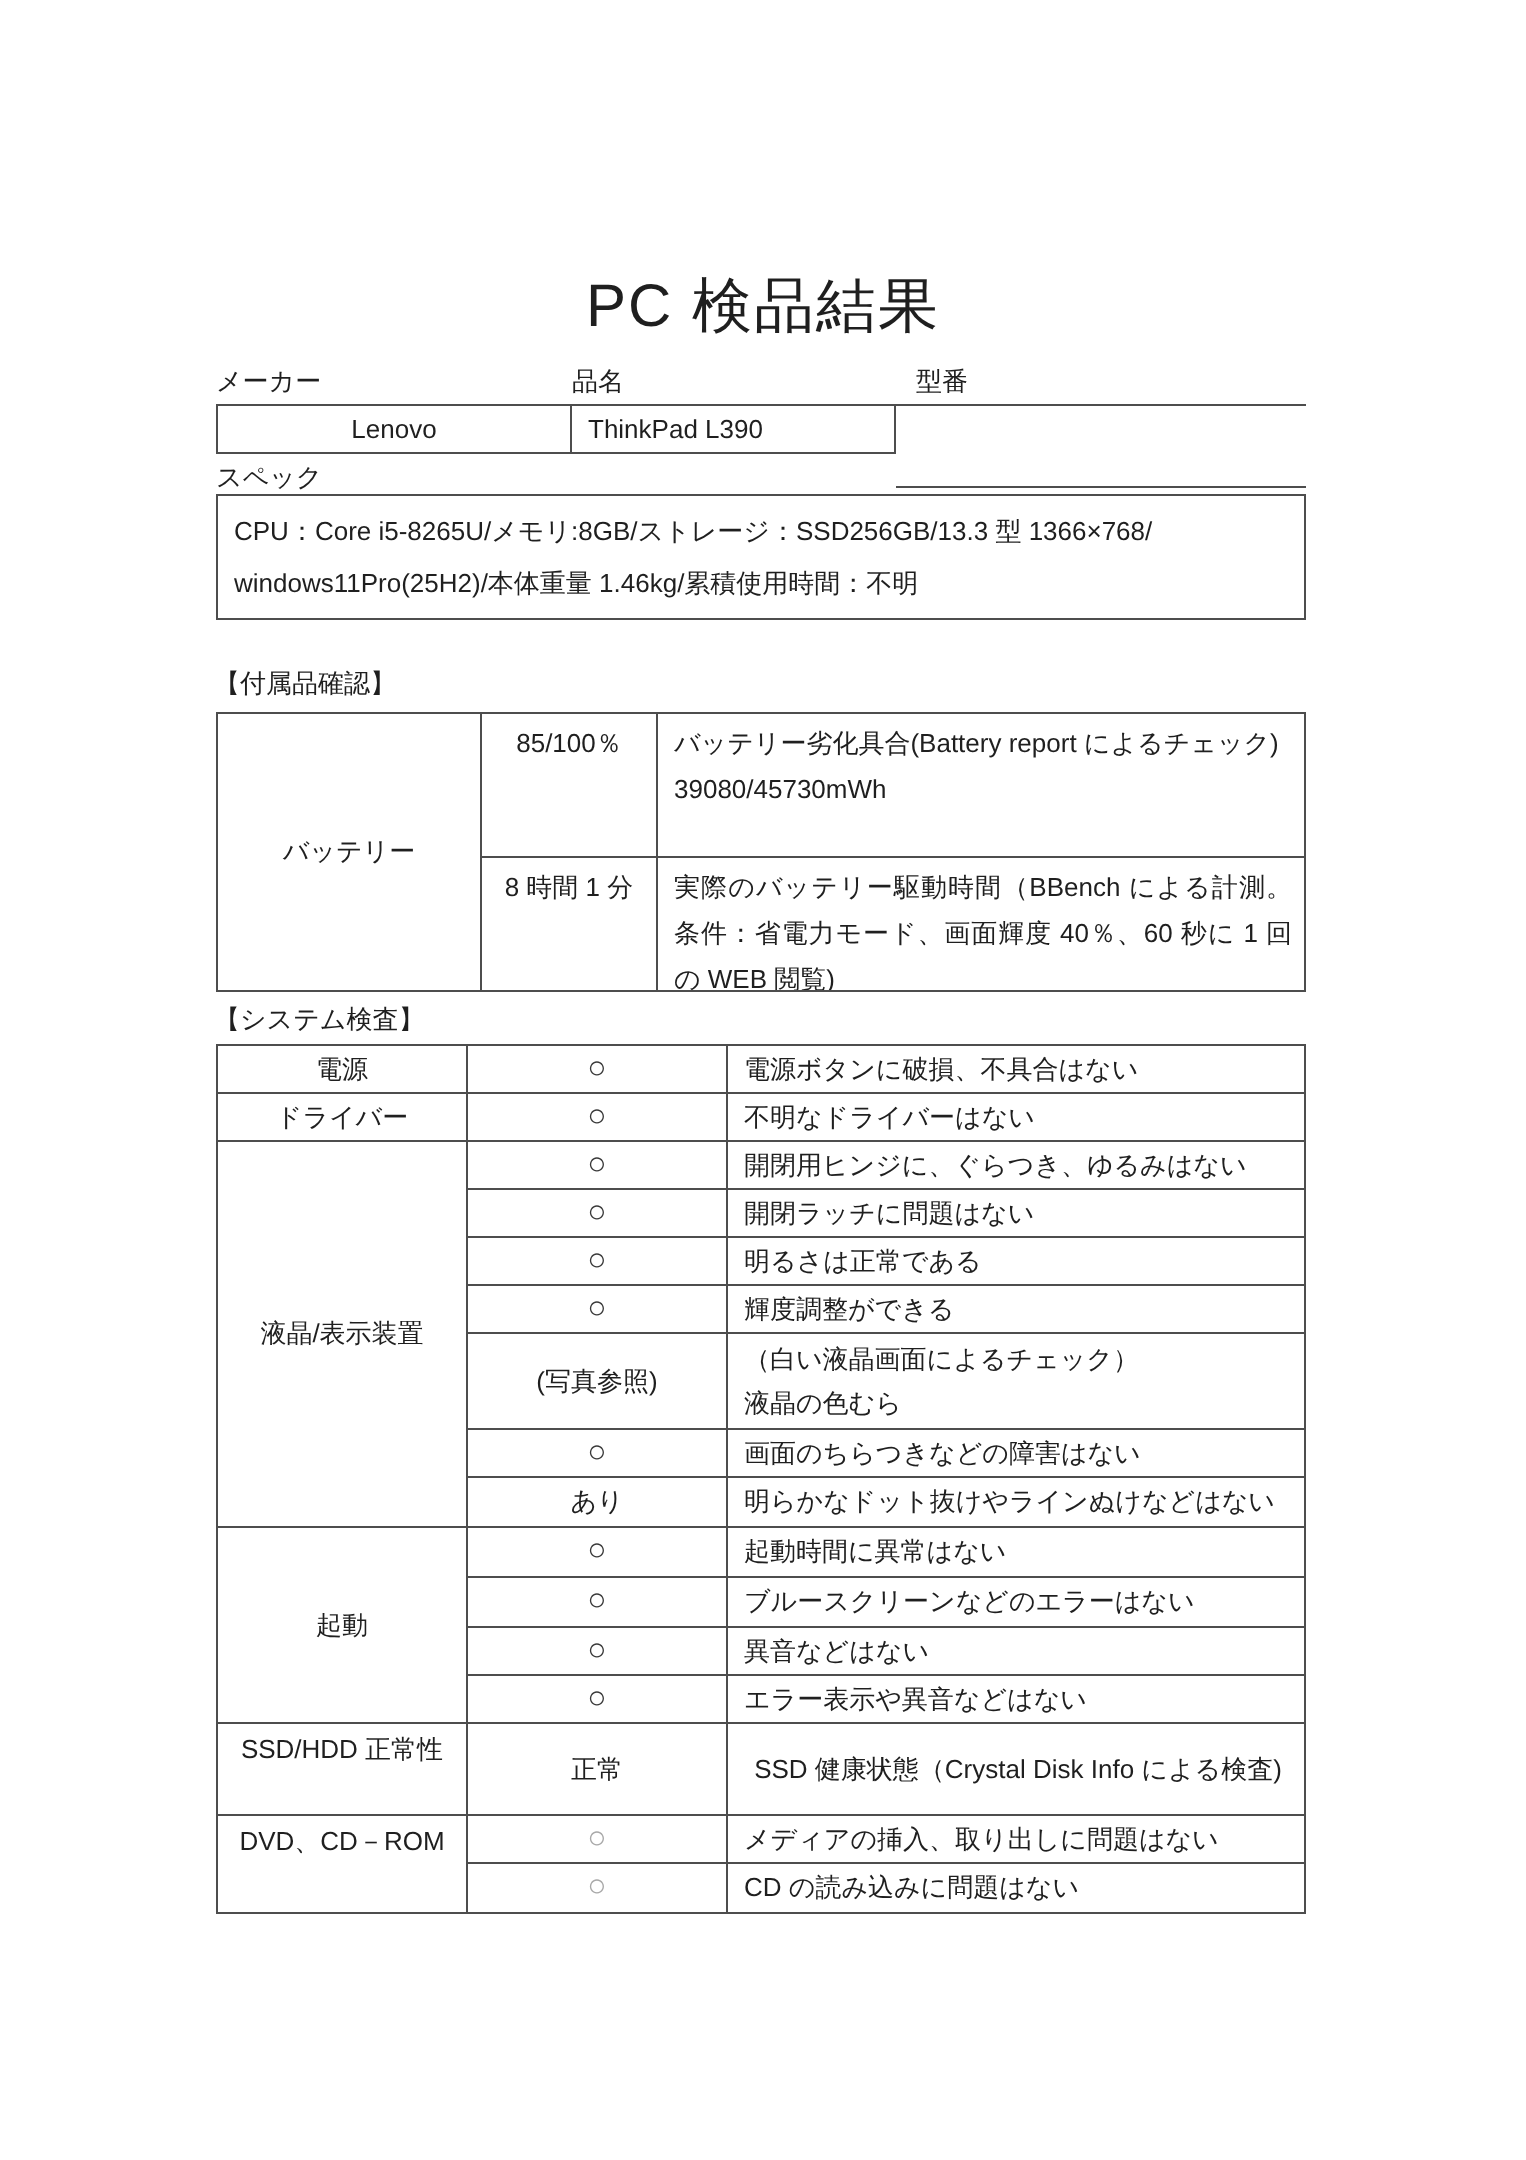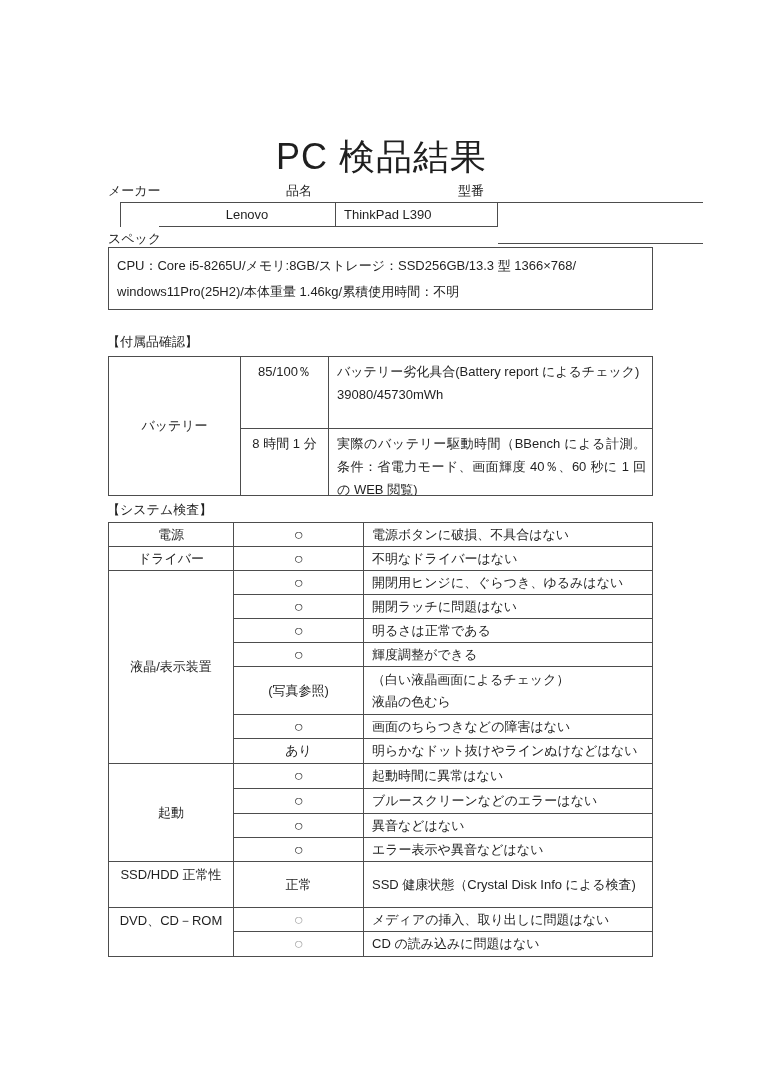--- a/index.html
+++ b/index.html
@@ -5,36 +5,36 @@
   * { margin:0; padding:0; box-sizing:border-box; }
   html,body { width:763px; height:1080px; background:#ffffff; }
   body {
     position:relative;
     font-family:"Liberation Sans","DejaVu Sans",sans-serif;
     color:var(--ink,#1f1f1f);
     -webkit-font-smoothing:antialiased;
   }
   .title {
     position:absolute; top:133px; left:0; width:763px;
-    text-align:center; font-size:36px; font-weight:500; letter-spacing:1px;
+    text-align:center; font-size:30px; font-weight:500; letter-spacing:1px;
   }
   .content { position:absolute; left:108px; top:0; width:545px; }
   .abs { position:absolute; }
 
   .col-label { font-size:13px; }
   .hdr-labels { top:182px; left:0; width:545px; height:16px; }
   .hl-maker   { position:absolute; left:0; }
   .hl-product { position:absolute; left:178px; }
   .hl-model   { position:absolute; left:350px; }
 
   
   .tbl { display:grid; border-top:1px solid var(--line,#4d4d4d); border-left:1px solid var(--line,#4d4d4d); font-size:13px; }
   .tbl > div { border-right:1px solid var(--line,#4d4d4d); border-bottom:1px solid var(--line,#4d4d4d); overflow:hidden; }
 
-  .header-table { top:202px; left:12px; grid-template-columns:177px 162px 205px; grid-template-rows:24px;padding-left:38px; }
+  .header-table { top:202px; left:0; grid-template-columns:177px 162px 205px; grid-template-rows:24px; }
   .cell-c { display:flex; align-items:center; justify-content:center; }
   .cell-l { display:flex; align-items:center; padding-left:8px; }
   .model-val { text-decoration:underline; text-underline-offset:3px; padding-left:10px;margin-top:40px; }
 
   .spec-label { top:230px; left:0; font-size:13px; }
   .spec-box {
     top:247px; left:0; width:545px; height:63px;
     border:1px solid var(--line,#4d4d4d);
     font-size:13px; line-height:26px; padding:5px 8px 0 8px;
   }
@@ -153,21 +153,21 @@
       <div class="mk mk-circle" style="grid-column:2;grid-row:11;">○</div>
       <div class="sd" style="grid-column:3;grid-row:11;">ブルースクリーンなどのエラーはない</div>
 
       <div class="mk mk-circle" style="grid-column:2;grid-row:12;">○</div>
       <div class="sd" style="grid-column:3;grid-row:12;">異音などはない</div>
 
       <div class="mk mk-circle" style="grid-column:2;grid-row:13;">○</div>
       <div class="sd" style="grid-column:3;grid-row:13;">エラー表示や異音などはない</div>
 
       <div class="mk mk-text" style="grid-column:2;grid-row:14;">正常</div>
-      <div class="sd" style="grid-column:3;grid-row:14;">
+      <div class="sd" style="grid-column:3;grid-row:14;align-items:center;">
         <div class="just">SSD 健康状態（Crystal Disk Info による検査)</div>
       </div>
 
       <div class="mk mk-circle gray" style="grid-column:2;grid-row:15;">○</div>
       <div class="sd" style="grid-column:3;grid-row:15;">メディアの挿入、取り出しに問題はない</div>
 
       <div class="mk mk-circle gray" style="grid-column:2;grid-row:16;">○</div>
       <div class="sd" style="grid-column:3;grid-row:16;">CD の読み込みに問題はない</div>
     </div>
 

